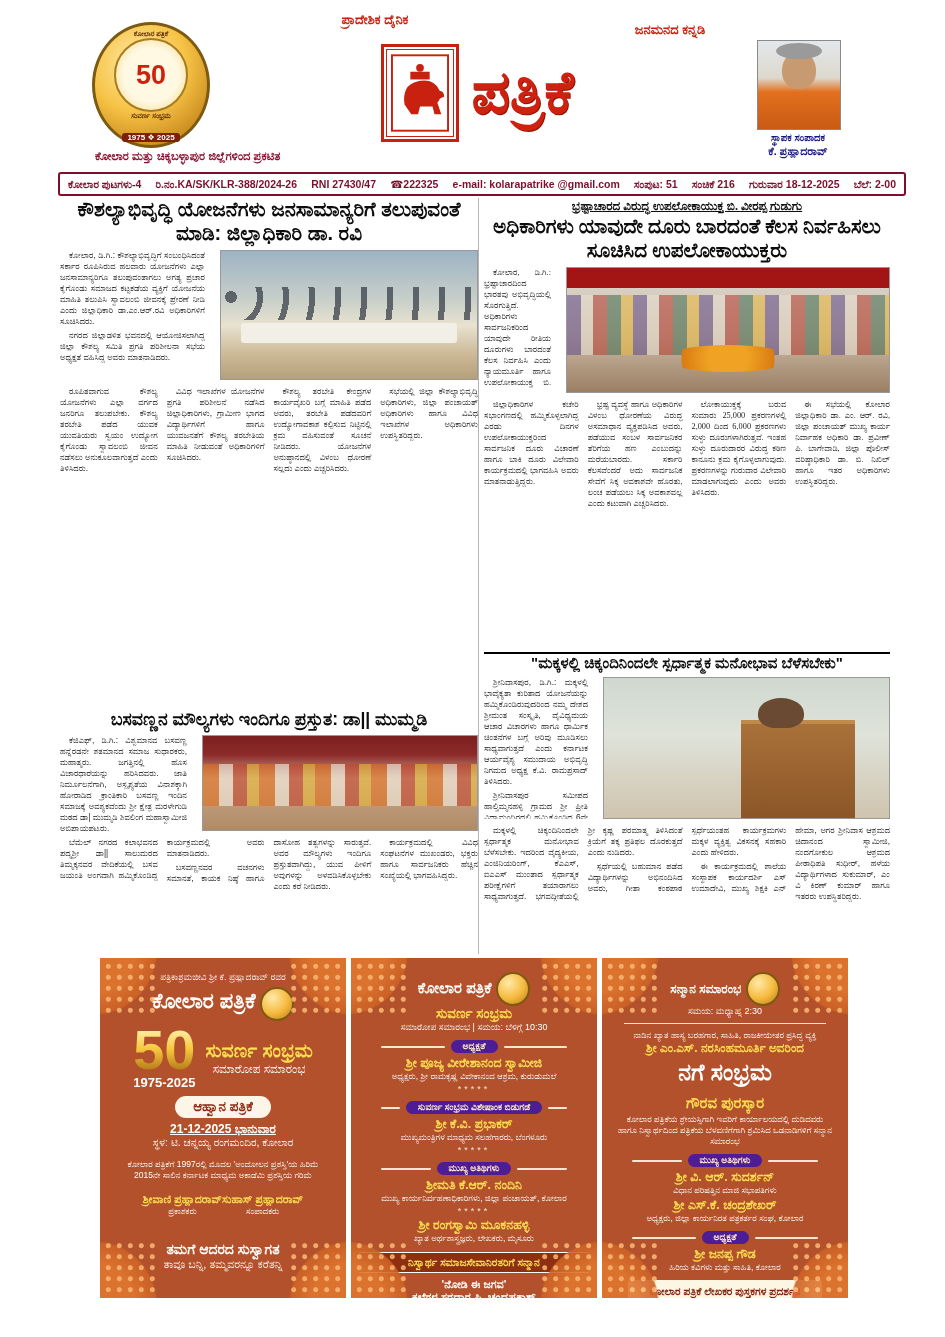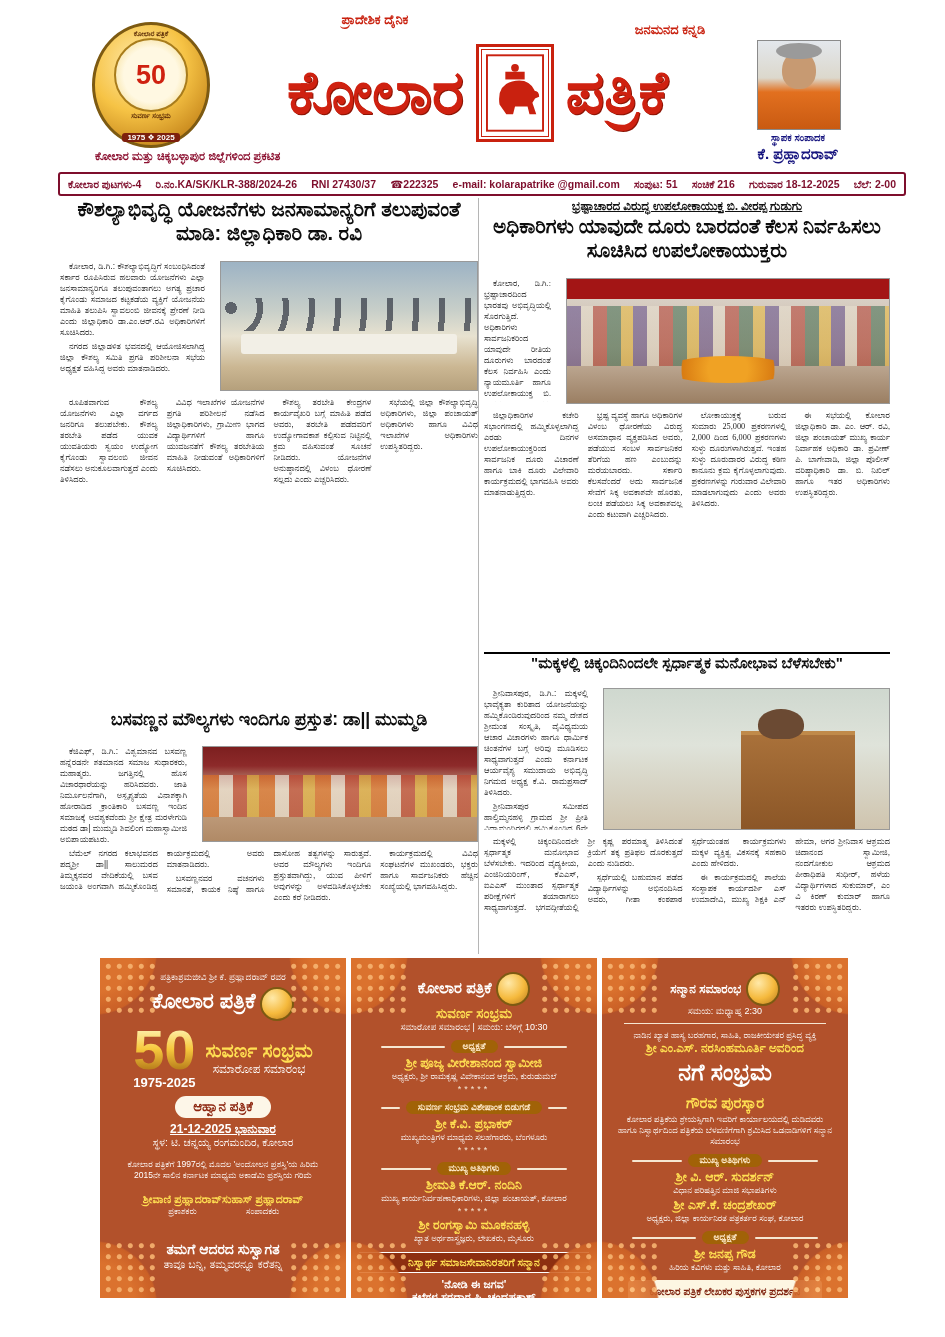--- a/index.html
+++ b/index.html
@@ -24,21 +24,21 @@
   .title-word{font-size:60px;font-weight:800;color:#cf2110;text-shadow:1px 1px 0 #8d1505;white-space:nowrap;}
   .elephant-box{width:72px;height:92px;border:3px solid #c9210f;box-shadow:inset 0 0 0 2px #fff, inset 0 0 0 3px #c9210f;
     display:flex;align-items:center;justify-content:center;background:#fff;flex:0 0 auto;}
   .elephant-box svg{width:58px;height:78px;}
 
   .portrait{position:absolute;left:757px;top:40px;width:82px;height:88px;border:1px solid #8a8a8a;
     background:linear-gradient(180deg,#e3e7ec 0%,#dcd8cc 42%,#e2701f 58%,#c95a12 100%);overflow:hidden;}
   .portrait::before{content:"";position:absolute;left:24px;top:10px;width:34px;height:38px;border-radius:50% 50% 45% 45%;background:#c79a72;}
   .portrait::after{content:"";position:absolute;left:18px;top:2px;width:46px;height:16px;border-radius:50%;background:#9a9a9a;}
   .founder-label{position:absolute;left:742px;top:132px;width:112px;text-align:center;font-size:10px;color:#17157f;font-weight:bold;}
-  .founder-name{position:absolute;left:742px;top:145px;width:112px;text-align:center;font-size:15px;color:#17157f;font-weight:bold;}
+  .founder-name{position:absolute;left:742px;top:145px;width:112px;text-align:center;font-size:11px;color:#17157f;font-weight:bold;}
 
   .publish-line{position:absolute;left:95px;top:150px;width:260px;font-size:11.5px;font-weight:bold;color:#8c1030;}
   .editor-line{position:absolute;left:330px;top:148px;width:300px;text-align:center;font-size:14px;font-weight:bold;color:#17157f;}
 
   
   .infobar{position:absolute;left:58px;top:172px;width:828px;height:20px;border:2px solid #7e0e2c;border-radius:3px;
     display:flex;align-items:center;justify-content:space-between;padding:0 8px;font-size:10.5px;font-weight:bold;color:#7e0e2c;overflow:hidden;white-space:nowrap;}
   .infobar span{flex:0 0 auto;}
 
   
@@ -46,21 +46,21 @@
   .art{position:absolute;overflow:hidden;}
   .art1{left:60px;top:197px;width:418px;height:510px;}
   .art2{left:484px;top:197px;width:406px;height:453px;font-family:Liberation Serif, serif;}
   .art3{left:60px;top:709px;width:418px;height:246px;}
   .art4{left:484px;top:652px;width:406px;height:302px;border-top:2px solid #000;}
   .headline{font-weight:800;color:#0d0d0d;text-align:center;line-height:1.2;}
   .h-large{font-size:20px;}
   .h-med{font-size:17.5px;}
   .h-quote{font-size:15px;}
   .kicker{font-size:12px;font-weight:bold;text-decoration:underline;text-align:center;color:#111;margin-top:2px;}
-  .artrow{display:flex;gap:15px;margin-top:16px;}
+  .artrow{display:flex;gap:15px;margin-top:5px;}
   .introcol{font-size:8.3px;line-height:1.33;text-align:justify;color:#222;overflow:hidden;}
   .introcol p,.cols p{margin:0 0 3px 0;text-indent:9px;}
   .cols{margin-top:6px;column-gap:9px;font-size:8.3px;line-height:1.33;text-align:justify;color:#222;overflow:hidden;}
   .cols4{column-count:4;}
 
   .photo{position:relative;overflow:hidden;flex:0 0 auto;border:1px solid #999;}
   .photo-meeting{background:linear-gradient(180deg,#9db3c4 0%,#c8cfc9 38%,#e8e2d0 58%,#cbb793 82%,#b5a07c 100%);}
   .photo-meeting::before{content:"";position:absolute;left:0;top:28%;width:100%;height:26%;
     background:repeating-radial-gradient(circle at 10px 10px,#3a3f4a 0 6px,transparent 6px 26px);opacity:.75;}
   .photo-meeting::after{content:"";position:absolute;left:8%;top:56%;width:84%;height:16%;background:#f2efe6;border-radius:3px;}
@@ -84,21 +84,21 @@
     background:radial-gradient(circle at 30% 30%,rgba(255,190,120,.9) 2px,transparent 3px) 0 0/11px 11px,
                radial-gradient(circle at 0 0,#e0762f 45%,#cd6226 68%,transparent 70%);}
   .orn.tl{left:-6px;top:-6px;} .orn.tr{right:-6px;top:-6px;transform:rotate(90deg);}
   .orn.bl{left:-6px;bottom:-6px;transform:rotate(-90deg);} .orn.br{right:-6px;bottom:-6px;transform:rotate(180deg);}
   .mini-seal{display:inline-block;width:30px;height:30px;border-radius:50%;vertical-align:middle;
     background:radial-gradient(circle at 35% 30%,#ffe9a8,#f5b93c 55%,#b8791d);border:2px solid #7d5a12;}
   .ad-y{color:#ffdf52;font-weight:bold;}
   .ad-w{color:#ffffff;}
   .pillrow{display:flex;align-items:center;gap:6px;margin:7px 18px 3px;}
   .pillrow::before,.pillrow::after{content:"";flex:1;height:2px;background:#f6e7d2;border-radius:2px;}
-  .pill{background:#a16207;color:#fde8c8;font-size:9px;font-weight:bold;padding:1px 12px;border-radius:9px;white-space:nowrap;}
+  .pill{background:#4c1d95;color:#fde8c8;font-size:9px;font-weight:bold;padding:1px 12px;border-radius:9px;white-space:nowrap;}
   .invite-pill{display:inline-block;background:#fdf6e8;color:#8d2610;font-weight:800;font-size:13.5px;padding:3px 18px;border-radius:12px;margin:6px 0 4px;}
   .gold50{font-size:56px;font-weight:800;line-height:.9;
     background:linear-gradient(180deg,#fff7c0,#f7c83d 48%,#a86a12);-webkit-background-clip:text;background-clip:text;color:#f2c13a;-webkit-text-fill-color:transparent;}
   .row50{display:flex;align-items:center;justify-content:center;gap:10px;margin-top:4px;}
   .band{background:#8d2f10;border-top:1.5px solid #fff;border-bottom:1.5px solid #fff;color:#ffdf52;font-weight:bold;font-size:10.5px;padding:3px 2px;margin:8px -4px 5px;}
   .bookbox{background:#fdf6e2;color:#7d1f0c;font-weight:800;font-size:10.5px;border-radius:4px;padding:4px 10px;margin:7px auto 0;width:78%;line-height:1.35;}
   .stars{color:#f6e7d2;font-size:9px;letter-spacing:3px;margin:2px 0;}
   .guest-name{font-size:12.5px;margin-top:2px;}
   .guest-desc{font-size:8.5px;margin-bottom:1px;}
   .small{font-size:9px;} .tiny{font-size:8.5px;}
@@ -114,21 +114,20 @@
       <div class="big50">50</div>
     </div>
     <div class="ring-bottom">ಸುವರ್ಣ ಸಂಭ್ರಮ</div>
     <div class="years">1975 ❖ 2025</div>
   </div>
 
   <div class="tagline-left">ಪ್ರಾದೇಶಿಕ ದೈನಿಕ</div>
   <div class="tagline-right">ಜನಮನದ ಕನ್ನಡಿ</div>
 
   <div class="title-row">
-    <span class="title-word">ಕೋಲಾರ</span>
     <span class="elephant-box">
       <svg viewBox="0 0 60 80" xmlns="http://www.w3.org/2000/svg">
         <rect x="1" y="1" width="58" height="78" fill="none" stroke="#c9210f" stroke-width="2"></rect>
         <path d="M14 52 q-3-20 13-24 q17-4 23 9 q3 8-2 13 l4 12 h-7 l-2-8 h-13 l-2 8 h-7 z" fill="#c9210f"></path>
         <path d="M47 38 q8-2 8 6 l-5 2 q-3 0-3-8 z" fill="#c9210f"></path>
         <rect x="20" y="18" width="20" height="8" fill="#c9210f"></rect>
         <circle cx="30" cy="14" r="4" fill="#c9210f"></circle>
       </svg>
     </span>
     <span class="title-word">ಪತ್ರಿಕೆ</span>
@@ -136,21 +135,21 @@
 
   <div class="portrait"></div>
   <div class="founder-label">ಸ್ಥಾಪಕ ಸಂಪಾದಕ</div>
   <div class="founder-name">ಕೆ. ಪ್ರಹ್ಲಾದರಾವ್</div>
 
   <div class="publish-line">ಕೋಲಾರ ಮತ್ತು ಚಿಕ್ಕಬಳ್ಳಾಪುರ ಜಿಲ್ಲೆಗಳಿಂದ ಪ್ರಕಟಿತ</div>
 
   <div class="infobar">
     <span>ಕೋಲಾರ ಪುಟಗಳು-4</span>
     <span>ರಿ.ನಂ.KA/SK/KLR-388/2024-26</span>
-    <span>RNI 27430/37</span>
+    <span>RNI 27430/47</span>
     <span>☎222325</span>
     <span>e-mail: kolarapatrike @gmail.com</span>
     <span>ಸಂಪುಟ: 51</span>
     <span>ಸಂಚಿಕೆ 216</span>
     <span>ಗುರುವಾರ 18-12-2025</span>
     <span>ಬೆಲೆ: 2-00</span>
   </div>
 
   <div class="vdivider"></div>
 

